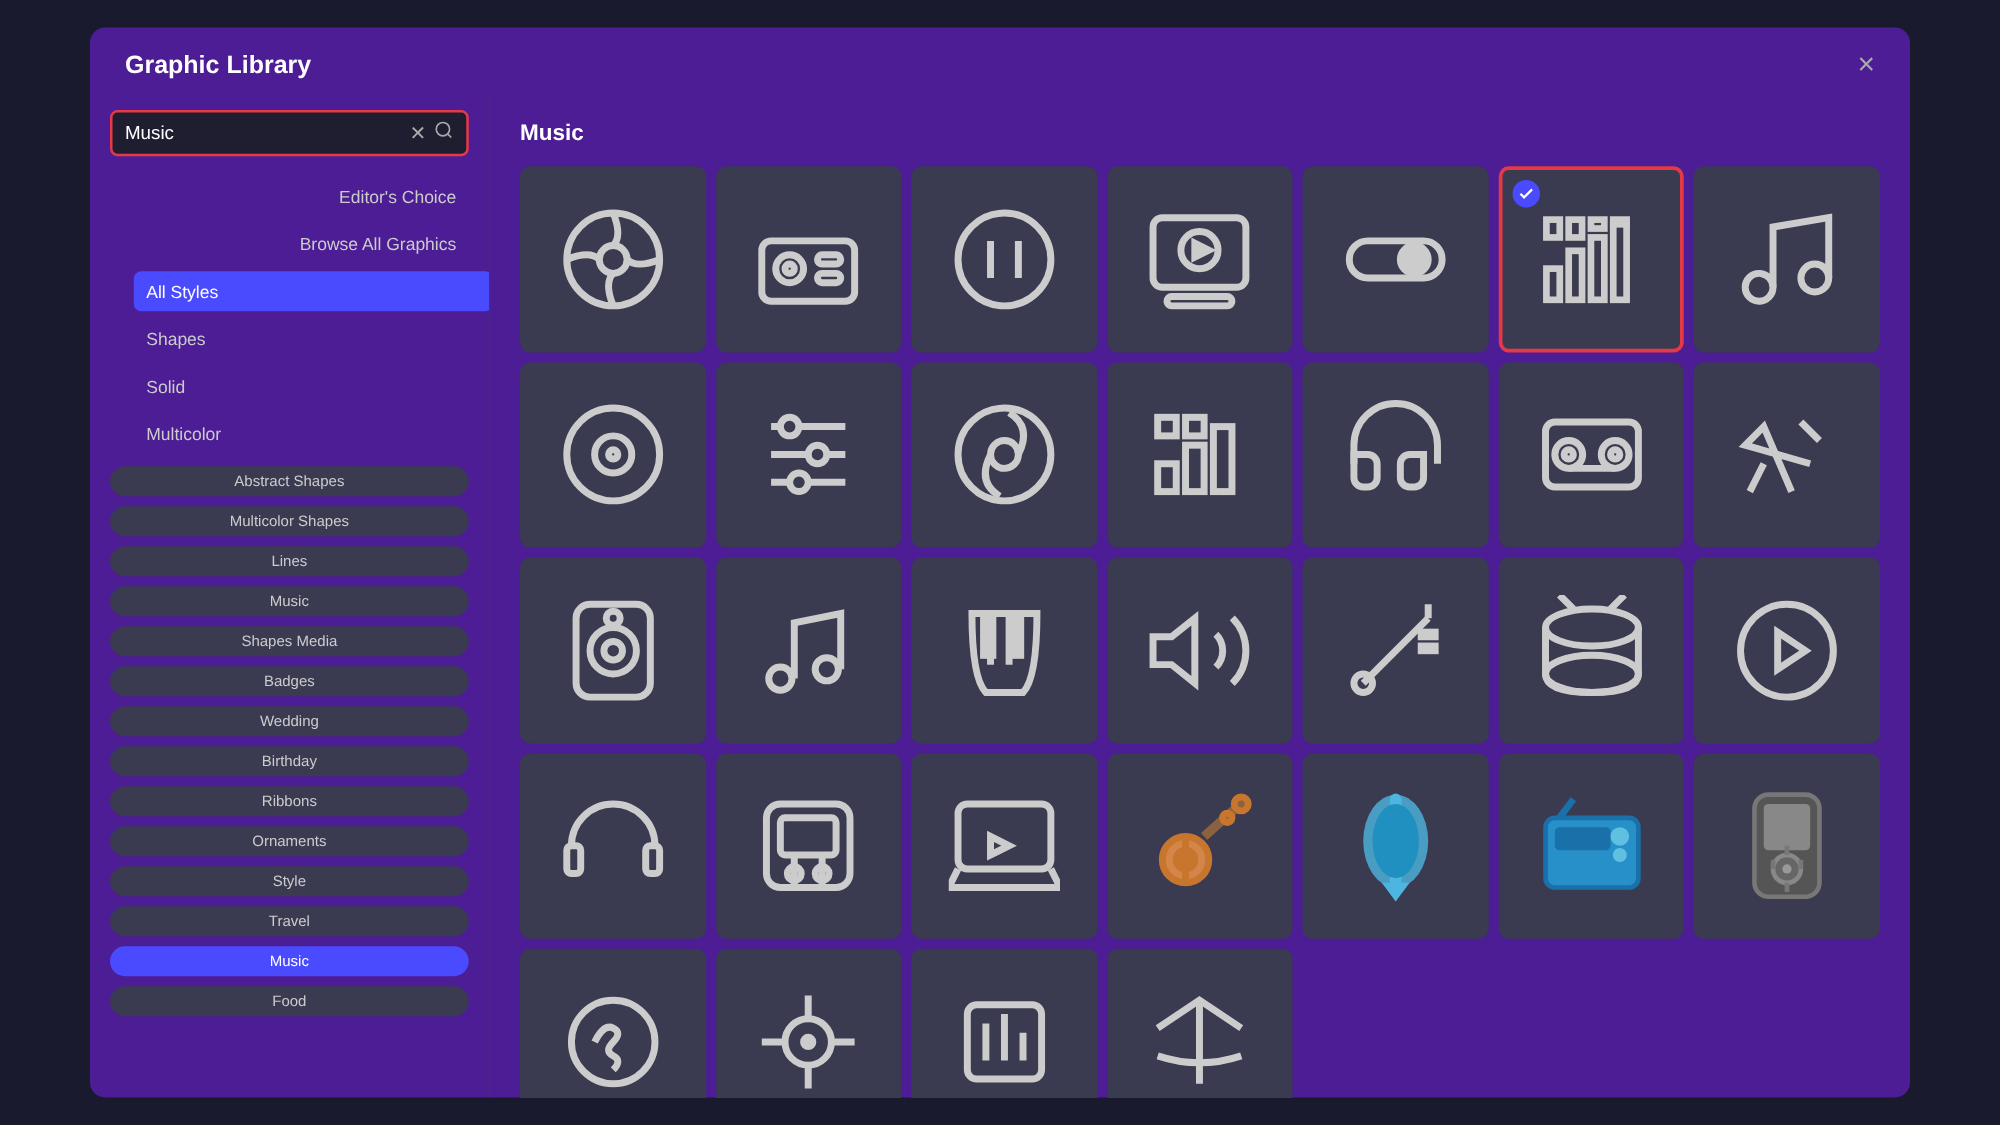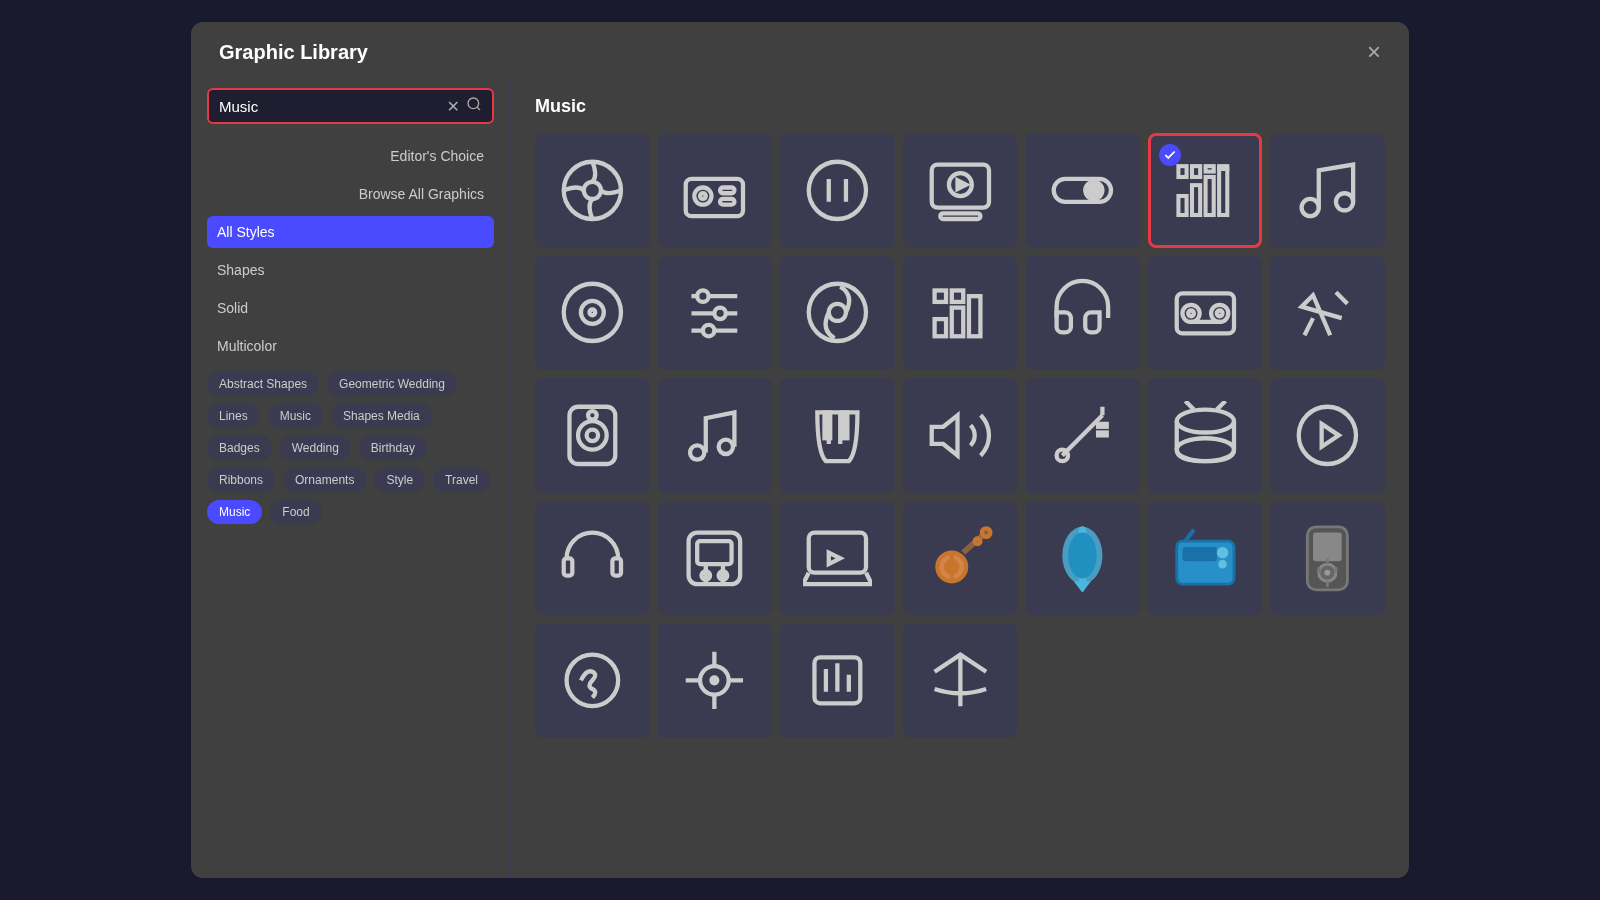--- a/index.html
+++ b/index.html
@@ -6,23 +6,23 @@
     body {
       background: #1a1a2e;
       display: flex;
       justify-content: center;
       align-items: center;
       width: 1600px;
       height: 900px;
       font-family: -apple-system, BlinkMacSystemFont, 'Segoe UI', sans-serif;
     }
     .modal-overlay {
-      width: 1218px;
+      width: 1456px;
       height: 856px;
-      background: #404040;
+      background: #4c1d95;
       border-radius: 12px;
       display: flex;
       flex-direction: column;
       overflow: hidden;
       position: relative;
     }
     .modal-header {
       display: flex;
       justify-content: space-between;
       align-items: center;
@@ -109,30 +109,32 @@
     .style-item {
       color: #ccc;
       font-size: 14px;
       padding: 8px 10px;
       border-radius: 6px;
       cursor: pointer;
       background: none;
       border: none;
       text-align: left;
       width: 100%;
+      margin-left: 19px;
     }
     .style-item.active {
       background: #4a4aff;
       color: #fff;
     }
     .tags-container {
       display: flex;
       flex-wrap: wrap;
       gap: 8px;
       padding: 4px 0;
+      flex-direction: column;
     }
     .tag {
       background: #3a3a50;
       color: #ccc;
       font-size: 12px;
       padding: 5px 12px;
       border-radius: 20px;
       cursor: pointer;
       border: none;
     }
@@ -224,21 +226,21 @@
       <button class="sidebar-link">Editor's Choice</button>
       <button class="sidebar-link">Browse All Graphics</button>
 
       <button class="style-item active">All Styles</button>
       <button class="style-item">Shapes</button>
       <button class="style-item">Solid</button>
       <button class="style-item">Multicolor</button>
 
       <div class="tags-container">
         <button class="tag">Abstract Shapes</button>
-        <button class="tag">Geometric Wedding</button>
+        <button class="tag">Multicolor Shapes</button>
         <button class="tag">Lines</button>
         <button class="tag">Music</button>
         <button class="tag">Shapes Media</button>
         <button class="tag">Badges</button>
         <button class="tag">Wedding</button>
         <button class="tag">Birthday</button>
         <button class="tag">Ribbons</button>
         <button class="tag">Ornaments</button>
         <button class="tag">Style</button>
         <button class="tag">Travel</button>

